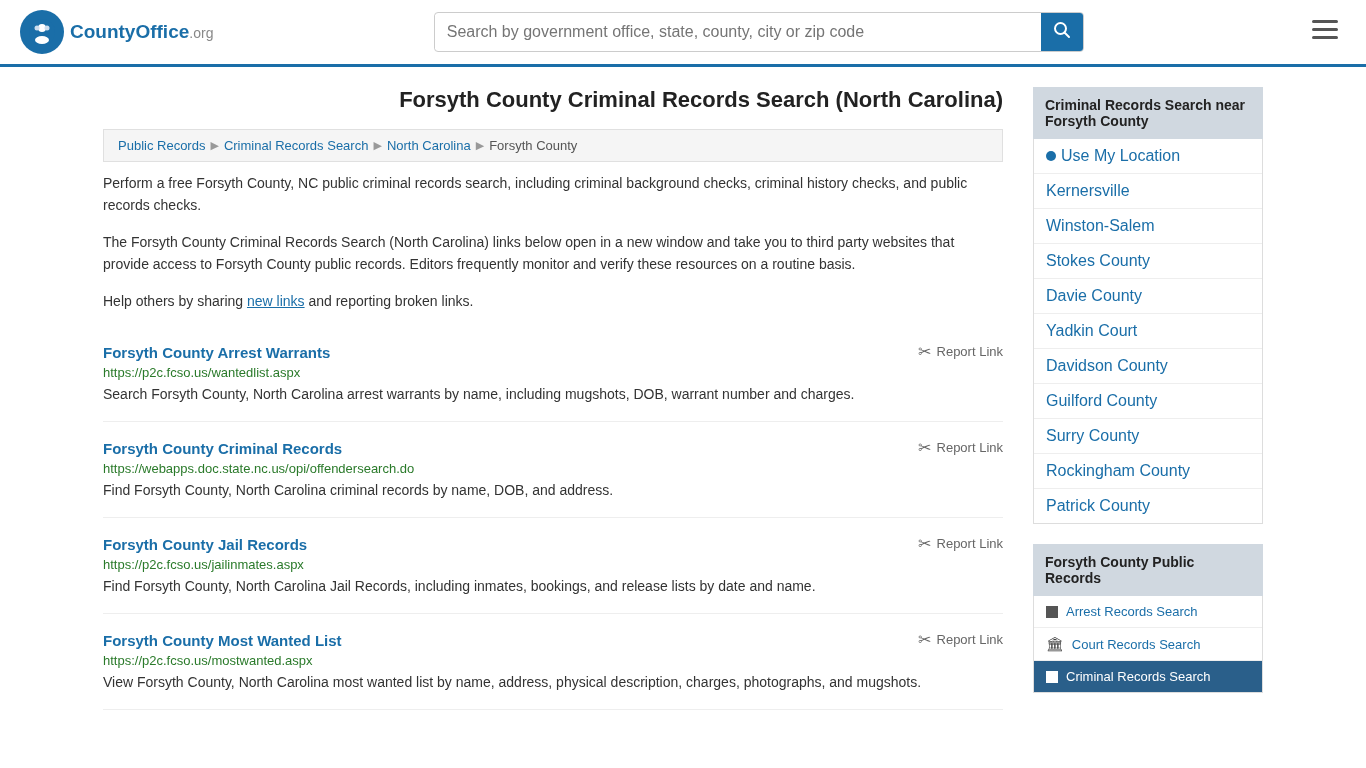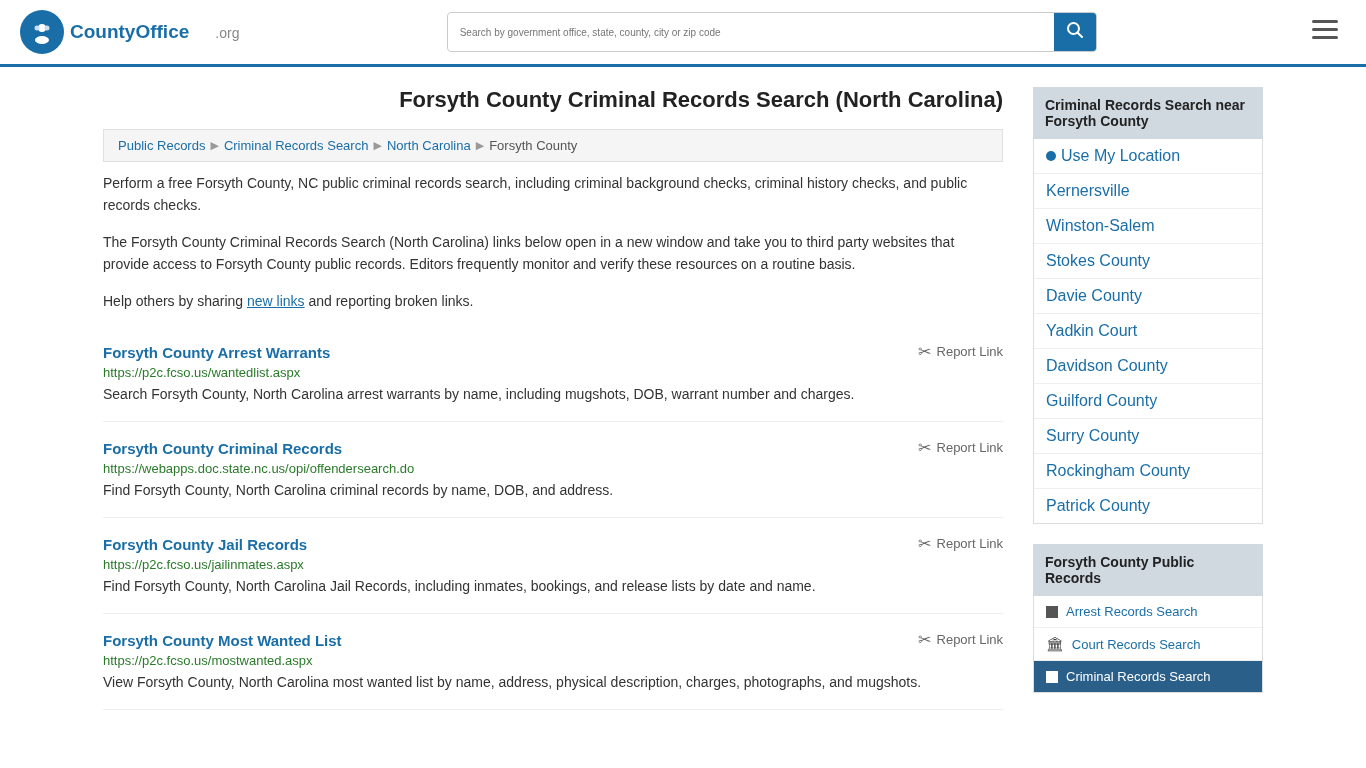--- a/index.html
+++ b/index.html
@@ -46,21 +46,21 @@
       margin: 0 30px;
       border: 1px solid #ccc;
       border-radius: 4px;
       overflow: hidden;
     }
     #search-input {
       flex: 1;
       padding: 8px 12px;
       border: none;
       outline: none;
-      font-size: 10px;
+      font-size: 16px;
       color: #4d7c0f;
     }
     #search-btn {
       background: #1a6ea8;
       border: none;
       padding: 8px 12px;
       cursor: pointer;
       color: white;
       font-size: 16px;
     }
@@ -233,21 +233,21 @@
     <div id="logo-circle">
       <svg width="28" height="28" viewBox="0 0 28 28" fill="none">
         <circle cx="14" cy="14" r="13" fill="#1a6ea8"></circle>
         <circle cx="14" cy="10" r="4" fill="white"></circle>
         <ellipse cx="14" cy="22" rx="7" ry="4" fill="white"></ellipse>
         <circle cx="9" cy="10" r="2.5" fill="#cde"></circle>
         <circle cx="19" cy="10" r="2.5" fill="#cde"></circle>
       </svg>
     </div>
     <div id="logo-text">
-      <span style="color:#1a6ea8;font-weight:bold;font-size:19px;">County</span><span style="color:#1a6ea8;font-weight:bold;font-size:19px;">Office</span><span style="color:#888;font-size:14px;padding-left:26px;">.org</span>
+      <span style="color:#1a6ea8;font-weight:bold;font-size:19px;">County</span><span style="color:#1a6ea8;font-weight:bold;font-size:19px;">Office</span><span style="color:#888;font-size:14px;">.org</span>
     </div>
   </div>
 
   <div id="search-area">
     <input type="text" id="search-input" placeholder="Search by government office, state, county, city or zip code" style="">
     <button id="search-btn">
       <svg width="18" height="18" viewBox="0 0 18 18" fill="none">
         <circle cx="7.5" cy="7.5" r="5.5" stroke="white" stroke-width="2"></circle>
         <line x1="11.5" y1="11.5" x2="16" y2="16" stroke="white" stroke-width="2" stroke-linecap="round"></line>
       </svg>

